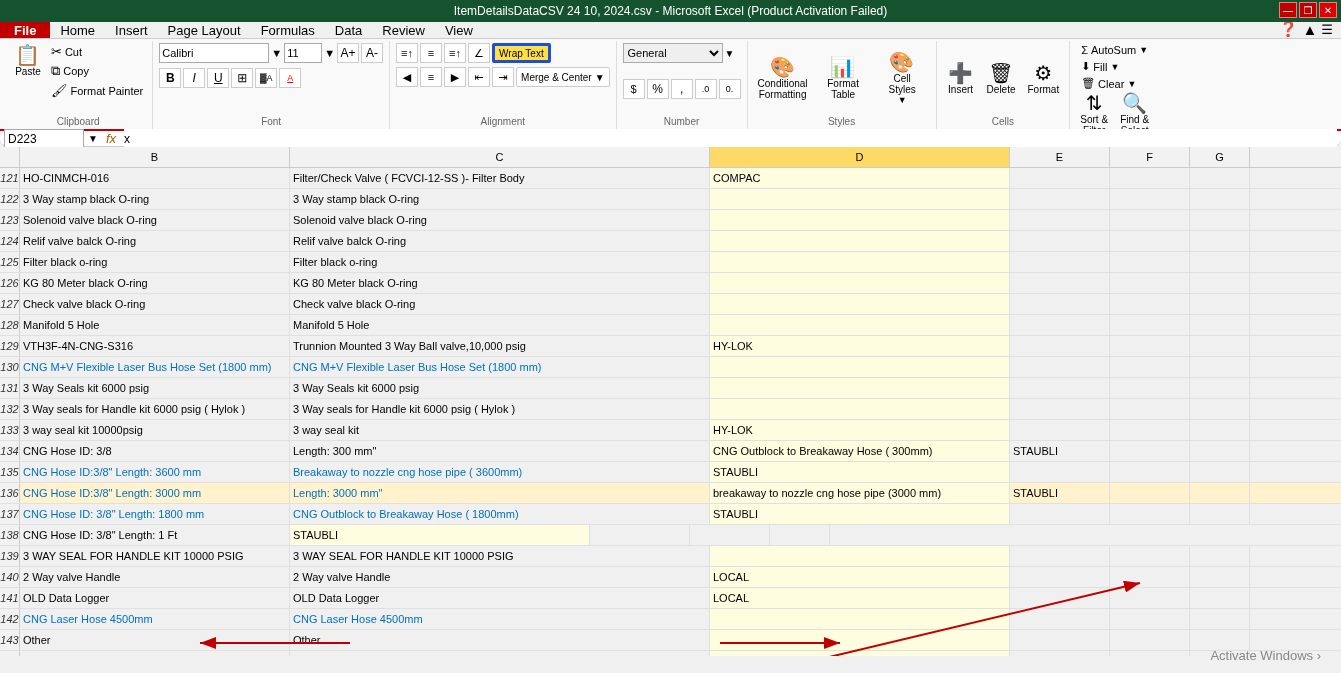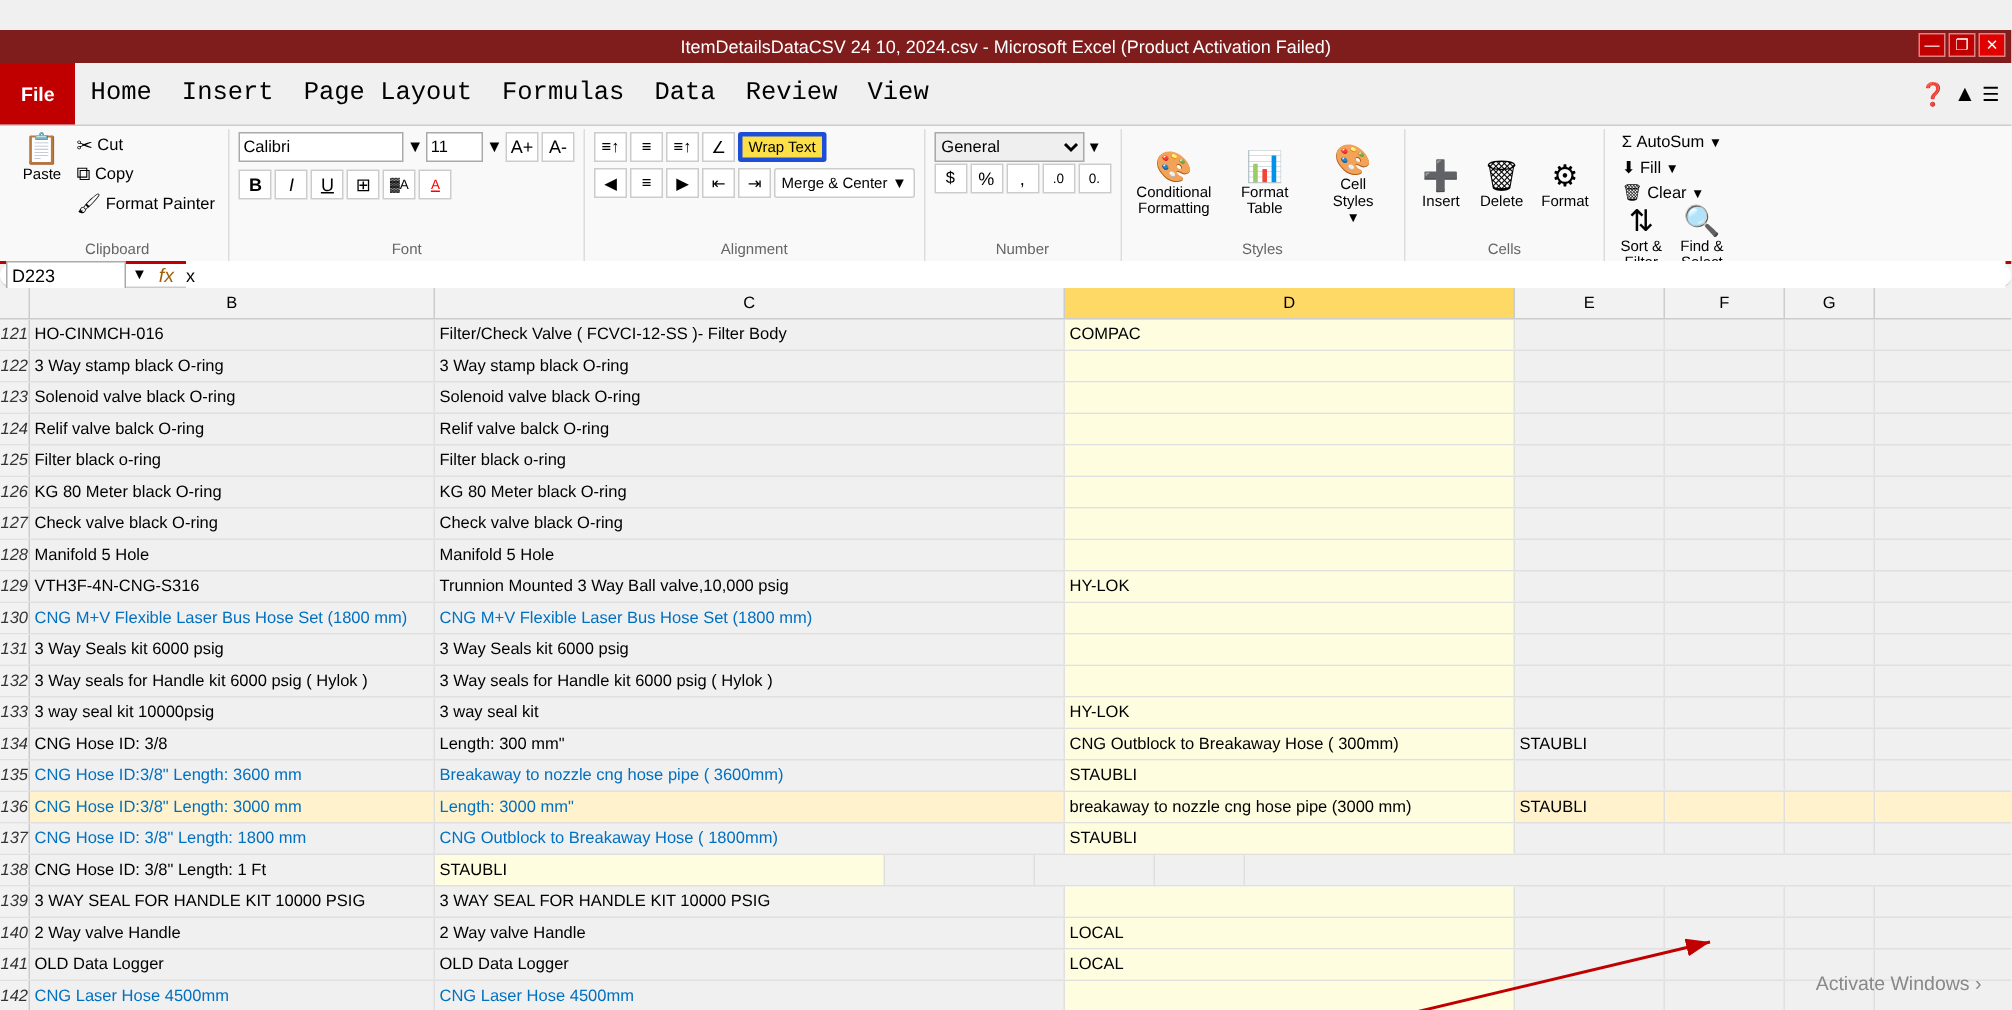--- a/index.html
+++ b/index.html
@@ -1,30 +1,29 @@
 <!DOCTYPE html>
 <html><head>
   <meta charset="utf-8">
   <style>
     * { box-sizing: border-box; margin: 0; padding: 0; font-family: 'Segoe UI', Arial, sans-serif; }
     body { background: #f0f0f0; overflow: hidden; }
 
     
     #title-bar {
-      background: #7f1d1d;
+      background: #14532d;
       color: white;
       text-align: center;
       font-size: 12px;
       padding: 3px 0;
       height: 22px;
       display: flex;
       align-items: center;
       justify-content: center;
       position: relative;
-      margin-top: 20px;
     }
     #title-bar .win-controls {
       position: absolute;
       right: 4px;
       top: 2px;
       display: flex;
       gap: 2px;
     }
     #title-bar .win-btn {
       width: 18px; height: 16px;
@@ -33,40 +32,40 @@
       color: white;
       font-size: 10px;
       display: flex; align-items: center; justify-content: center;
       cursor: pointer;
     }
 
     
     #menu-bar {
       background: #f0f0f0;
       display: flex;
-      align-items: center;
-      height: 42px;
+      align-items: flex-end;
+      height: 17px;
       border-bottom: 1px solid #ccc;
     }
     #file-btn {
       background: #c00000;
       color: white;
       padding: 4px 14px;
       font-size: 13px;
       font-weight: bold;
       height: 100%;
       display: flex; align-items: center;
       cursor: pointer;
     }
     .menu-item {
       padding: 4px 10px;
-      font-size: 17px;
+      font-size: 13px;
       cursor: pointer;
       height: 100%;
-      display: flex; align-items: center; font-family: Liberation Mono, monospace;
+      display: flex; align-items: center;
     }
 
     
     #ribbon {
       background: #f9f9f9;
       border-bottom: 2px solid #c00000;
       padding: 2px 4px 0 4px;
       height: 92px;
       display: flex;
       align-items: stretch;
@@ -367,21 +366,21 @@
           <span>Merge &amp; Center</span>
           <span>▼</span>
         </div>
       </div>
     </div>
 
     <div class="ribbon-group-label">Alignment</div>
   </div>
 
   <div class="ribbon-group">
-    <div class="ribbon-group-content" style="flex-direction:column; gap:1px;">
+    <div class="ribbon-group-content" style="flex-direction:column; gap:16px;">
       <div style="display:flex; align-items:center; gap:2px;">
         <select class="num-dropdown">
           <option>General</option>
           <option>Number</option>
           <option>Currency</option>
           <option>Date</option>
           <option>Text</option>
         </select>
         <span style="font-size:10px;">▼</span>
       </div>

